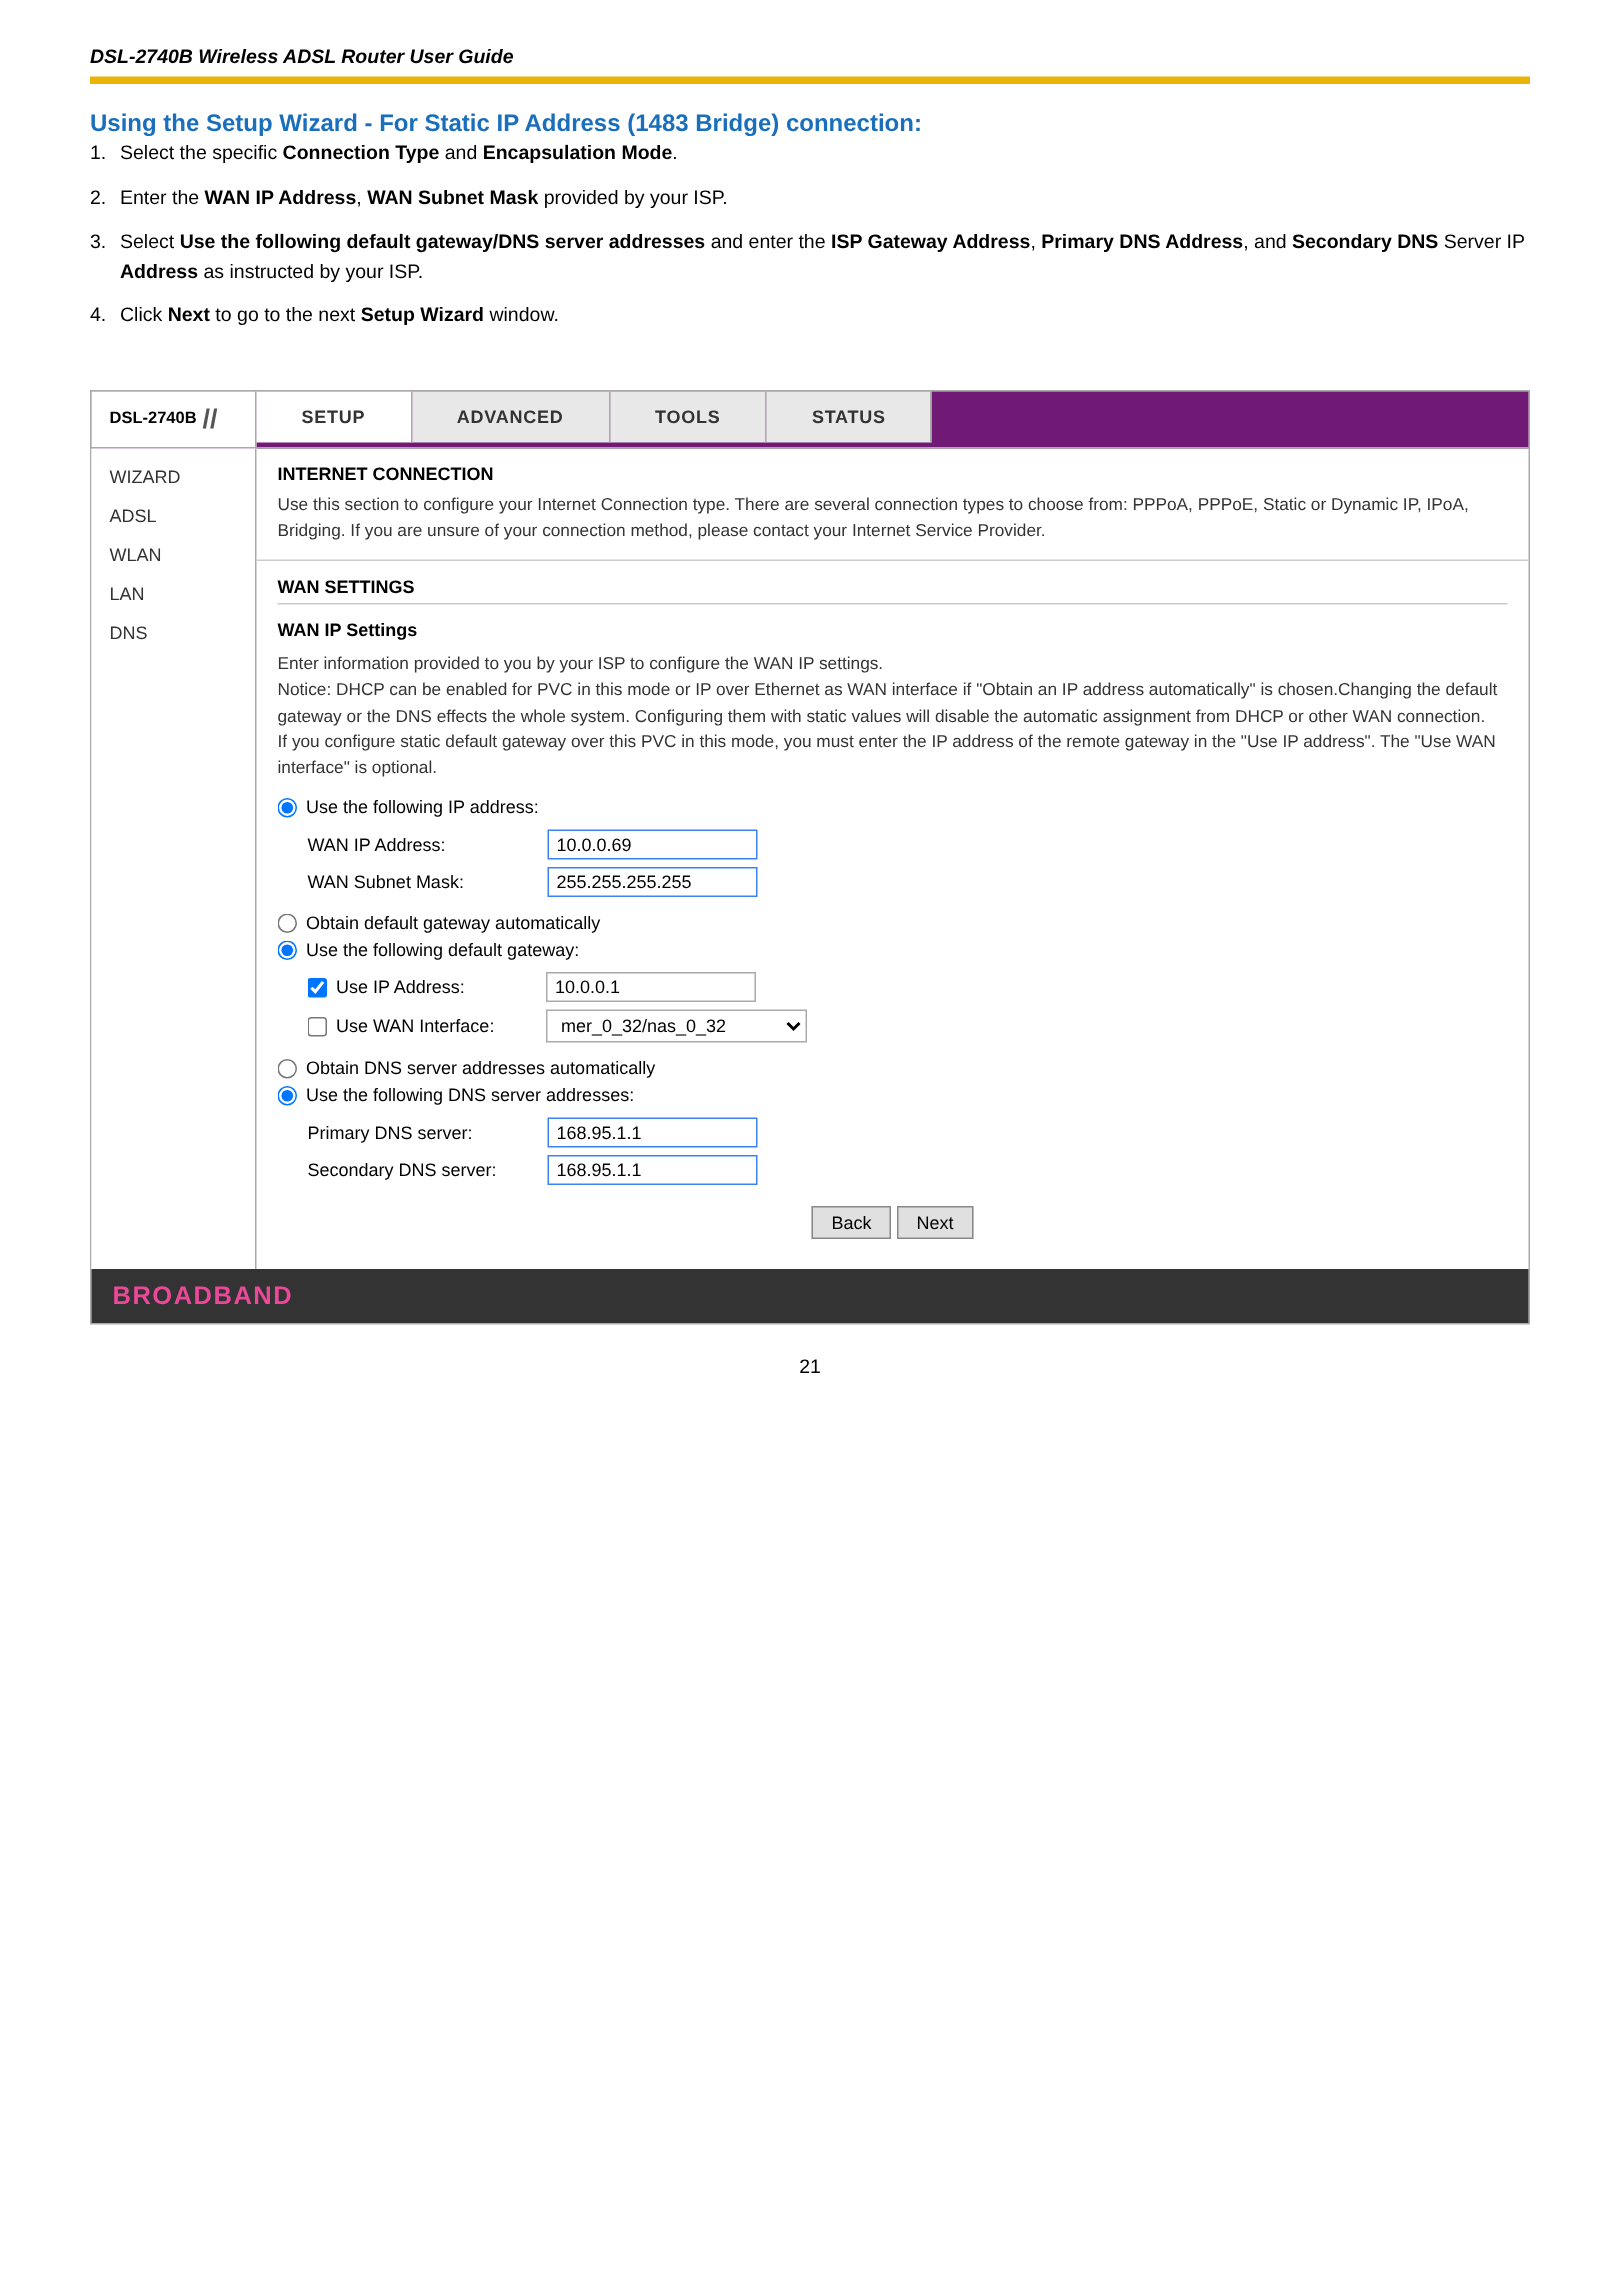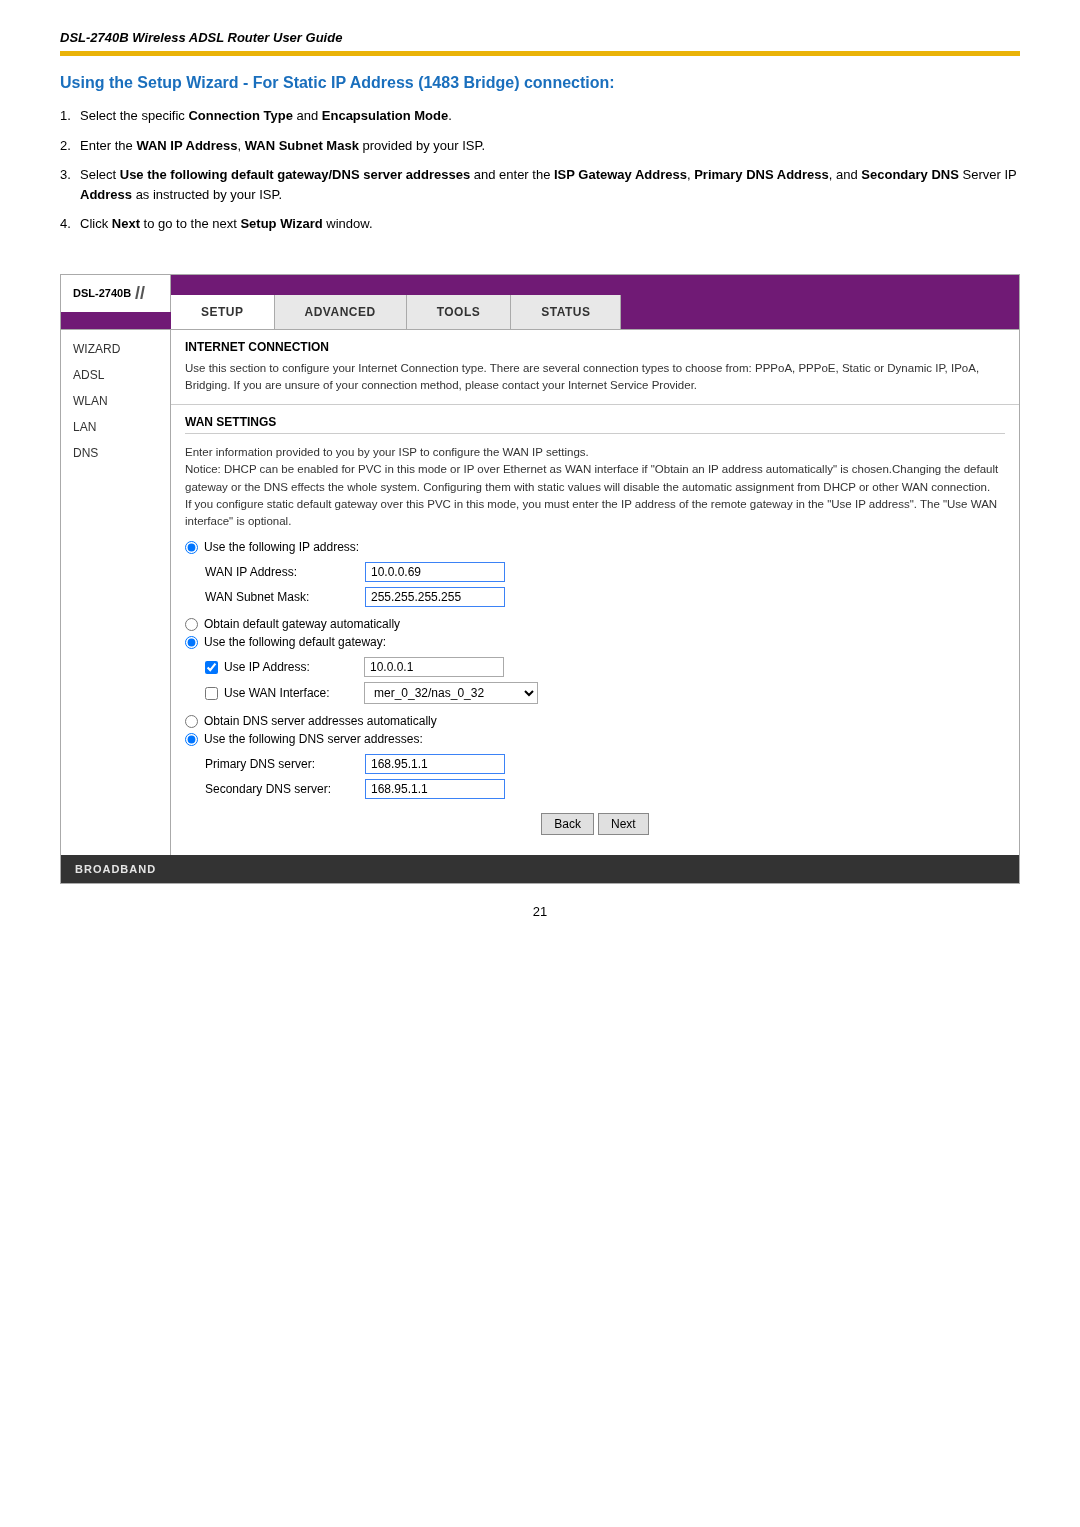--- a/index.html
+++ b/index.html
@@ -26,21 +26,20 @@
       font-size: 13px;
       margin-bottom: 8px;
       border-bottom: 5px solid #eab308;
       padding-bottom: 6px;
     }
 
     .section-heading {
       color: #1a6fbd;
       font-size: 16px;
       font-weight: bold;
-      margin-bottom: 14px;
       margin-top: 10px;
     }
 
     .instructions-list {
       list-style: none;
       margin-left: 0;
       margin-bottom: 20px;
     }
 
     .instructions-list li {
@@ -94,21 +93,20 @@
 
     .router-logo-slash {
       font-size: 18px;
       margin-left: 4px;
       color: #555;
     }
 
     .nav-tabs {
       display: flex;
       flex: 1;
-      margin-top: 20px;
     }
 
     .nav-tab {
       padding: 10px 30px;
       font-size: 12px;
       font-weight: bold;
       color: #333;
       border-right: 1px solid #aaa;
       background: #e8e8e8;
       cursor: pointer;
@@ -277,23 +275,23 @@
       padding: 3px 12px;
       font-size: 12px;
       border: 1px solid #888;
       background: #e0e0e0;
       cursor: pointer;
     }
 
     
     .router-footer {
       background: #333;
-      color: #e5e5e5;
-      font-weight: bold;
-      font-size: 11px;
+      color: #ec4899;
+      font-weight: bold;
+      font-size: 17px;
       padding: 8px 14px;
       letter-spacing: 1px;
       text-transform: uppercase;
     }
 
     .page-number {
       text-align: center;
       margin-top: 20px;
       font-size: 13px;
     }
@@ -351,20 +349,21 @@
       <div class="router-main">
 
         <div class="content-section">
           <div class="content-section-title">INTERNET CONNECTION</div>
           <div class="content-desc">Use this section to configure your Internet Connection type. There are several connection types to choose from: PPPoA, PPPoE, Static or Dynamic IP, IPoA, Bridging. If you are unsure of your connection method, please contact your Internet Service Provider.</div>
         </div>
 
         <div class="wan-section">
           <div class="wan-section-title">WAN SETTINGS</div>
 
+          <div class="wan-subsection-title">WAN IP Settings</div>
 
           <div class="wan-notice">
             Enter information provided to you by your ISP to configure the WAN IP settings.<br>
             Notice: DHCP can be enabled for PVC in this mode or IP over Ethernet as WAN interface if "Obtain an IP address
             automatically" is chosen.Changing the default gateway or the DNS effects the whole system. Configuring them with
             static values will disable the automatic assignment from DHCP or other WAN connection.<br>
             If you configure static default gateway over this PVC in this mode, you must enter the IP address of the remote
             gateway in the "Use IP address". The "Use WAN interface" is optional.
           </div>
 

